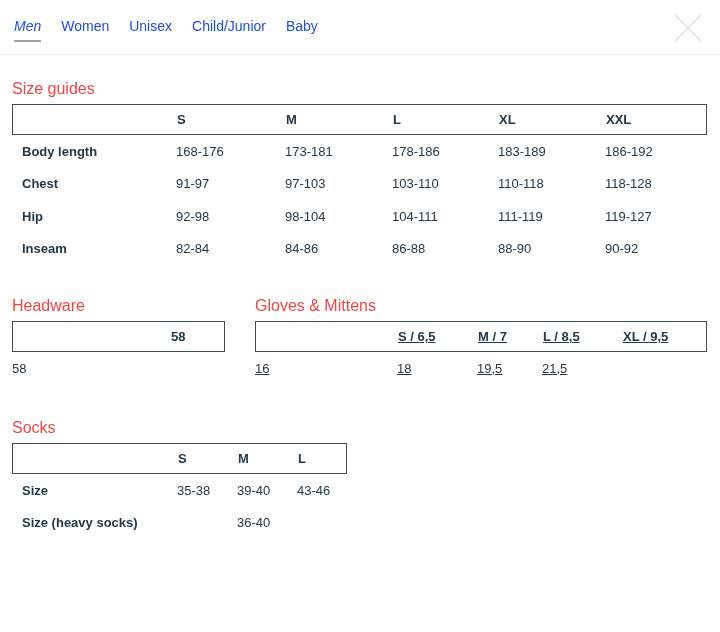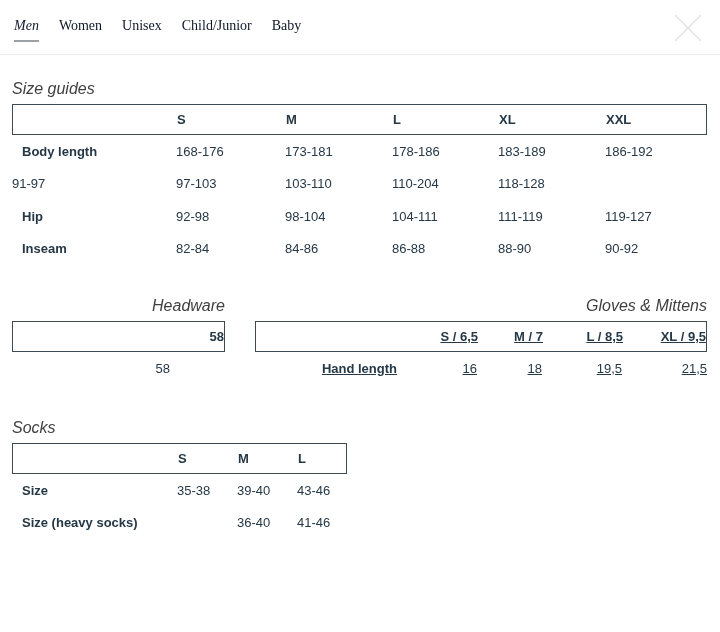--- a/index.html
+++ b/index.html
@@ -18,24 +18,23 @@
     border-bottom: 1px solid #ececec;
     box-sizing: border-box;
   }
   .tabs {
     display: flex;
     column-gap: 20px;
     padding: 18px 0 0 14px;
   }
   .tab {
     font-size: 14px;
-    color: #0f172a;
+    color: #1d4ed8;
     cursor: pointer;
     white-space: nowrap;
-    font-family: Liberation Serif, serif;
   }
   .tab.active {
     font-style: italic;
     font-weight: 500;
     padding-bottom: 6px;
     border-bottom: 2px solid #9aa0a4;
   }
   .close-btn {
     position: absolute;
     top: 13px; right: 17px;
@@ -43,27 +42,26 @@
     cursor: pointer;
   }
 
   
   .content { margin: 0 13px 0 12px; }
 
   h2.section-title {
     font-size: 16px;
     line-height: 19px;
     font-weight: 500;
-    color: #404040;
+    color: #ef4444;
     margin: 0 0 6px 0;
-    font-style: italic;
   }
 
   .section-sg { margin-top: 24px; }
-  .duo { margin-top: 31px; display: flex; text-align: right; }
+  .duo { margin-top: 31px; display: flex; }
   .col-headware { width: 213px; }
   .col-gloves { width: 452px; margin-left: 30px; }
   .section-socks { margin-top: 34px; }
 
   .box {
     border: 1px solid #3e4a54;
     height: 31px;
     box-sizing: border-box;
     align-items: center;
   }
@@ -115,24 +113,25 @@
     <div>
       <div class="row grid grid-main w-main">
         <span class="cell label-cell">Body length</span>
         <span class="cell">168-176</span>
         <span class="cell">173-181</span>
         <span class="cell">178-186</span>
         <span class="cell">183-189</span>
         <span class="cell">186-192</span>
       </div>
       <div class="row grid grid-main w-main">
+        <span class="cell label-cell">Chest</span>
         <span class="cell">91-97</span>
         <span class="cell">97-103</span>
         <span class="cell">103-110</span>
-        <span class="cell">110-204</span>
+        <span class="cell">110-118</span>
         <span class="cell">118-128</span>
       </div>
       <div class="row grid grid-main w-main">
         <span class="cell label-cell">Hip</span>
         <span class="cell">92-98</span>
         <span class="cell">98-104</span>
         <span class="cell">104-111</span>
         <span class="cell">111-119</span>
         <span class="cell">119-127</span>
       </div>
@@ -162,21 +161,20 @@
     <section class="col-gloves">
       <h2 class="section-title">Gloves &amp; Mittens</h2>
       <div class="box grid grid-gloves">
         <span class="cell label-cell"></span>
         <span class="cell head">S / 6,5</span>
         <span class="cell head">M / 7</span>
         <span class="cell head">L / 8,5</span>
         <span class="cell head">XL / 9,5</span>
       </div>
       <div class="row-duo grid grid-gloves">
-        <span class="cell label-cell">Hand length</span>
         <span class="cell">16</span>
         <span class="cell">18</span>
         <span class="cell">19,5</span>
         <span class="cell">21,5</span>
       </div>
     </section>
   </div>
 
   <section class="section-socks">
     <h2 class="section-title">Socks</h2>
@@ -189,17 +187,16 @@
     <div class="row-socks grid grid-socks w-socks">
       <span class="cell label-cell">Size</span>
       <span class="cell">35-38</span>
       <span class="cell">39-40</span>
       <span class="cell">43-46</span>
     </div>
     <div class="row-socks grid grid-socks">
       <span class="cell label-cell">Size (heavy socks)</span>
       <span class="cell"></span>
       <span class="cell">36-40</span>
-      <span class="cell">41-46</span>
     </div>
   </section>
 
 </main>
 
 </body></html>

